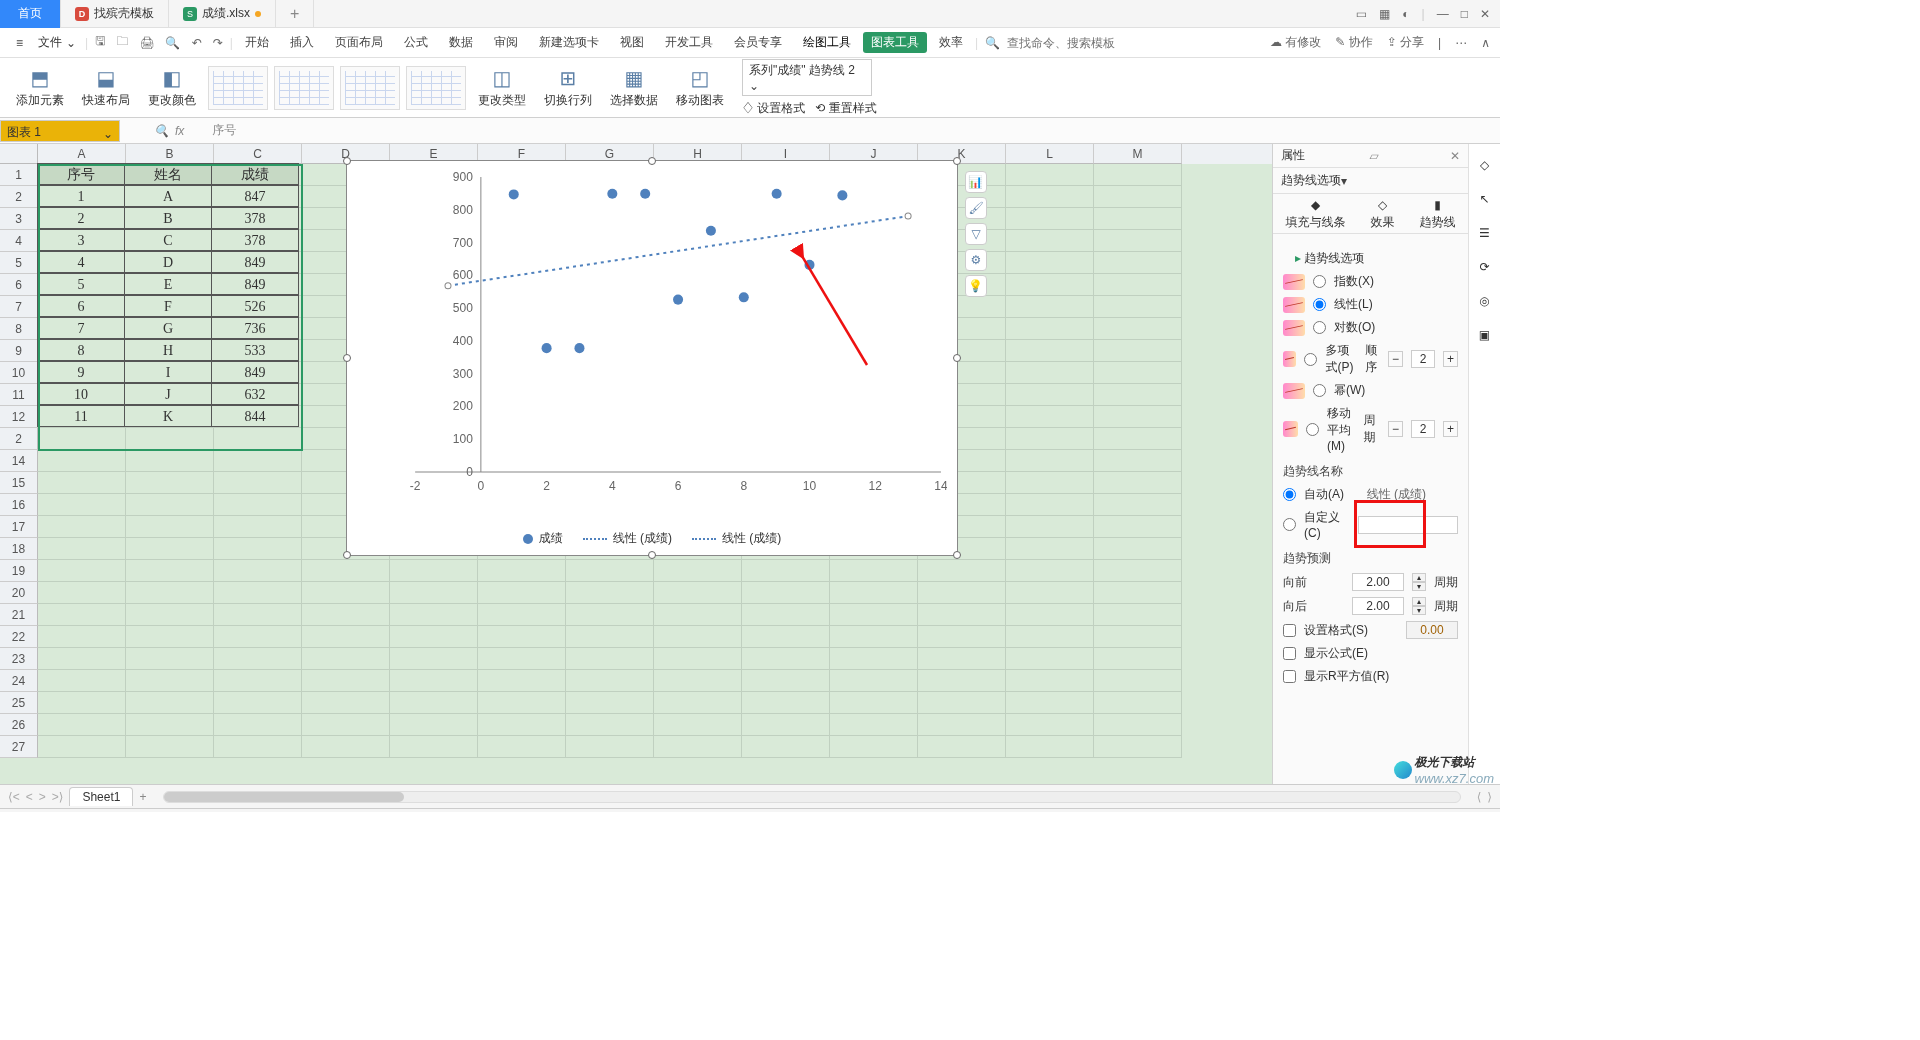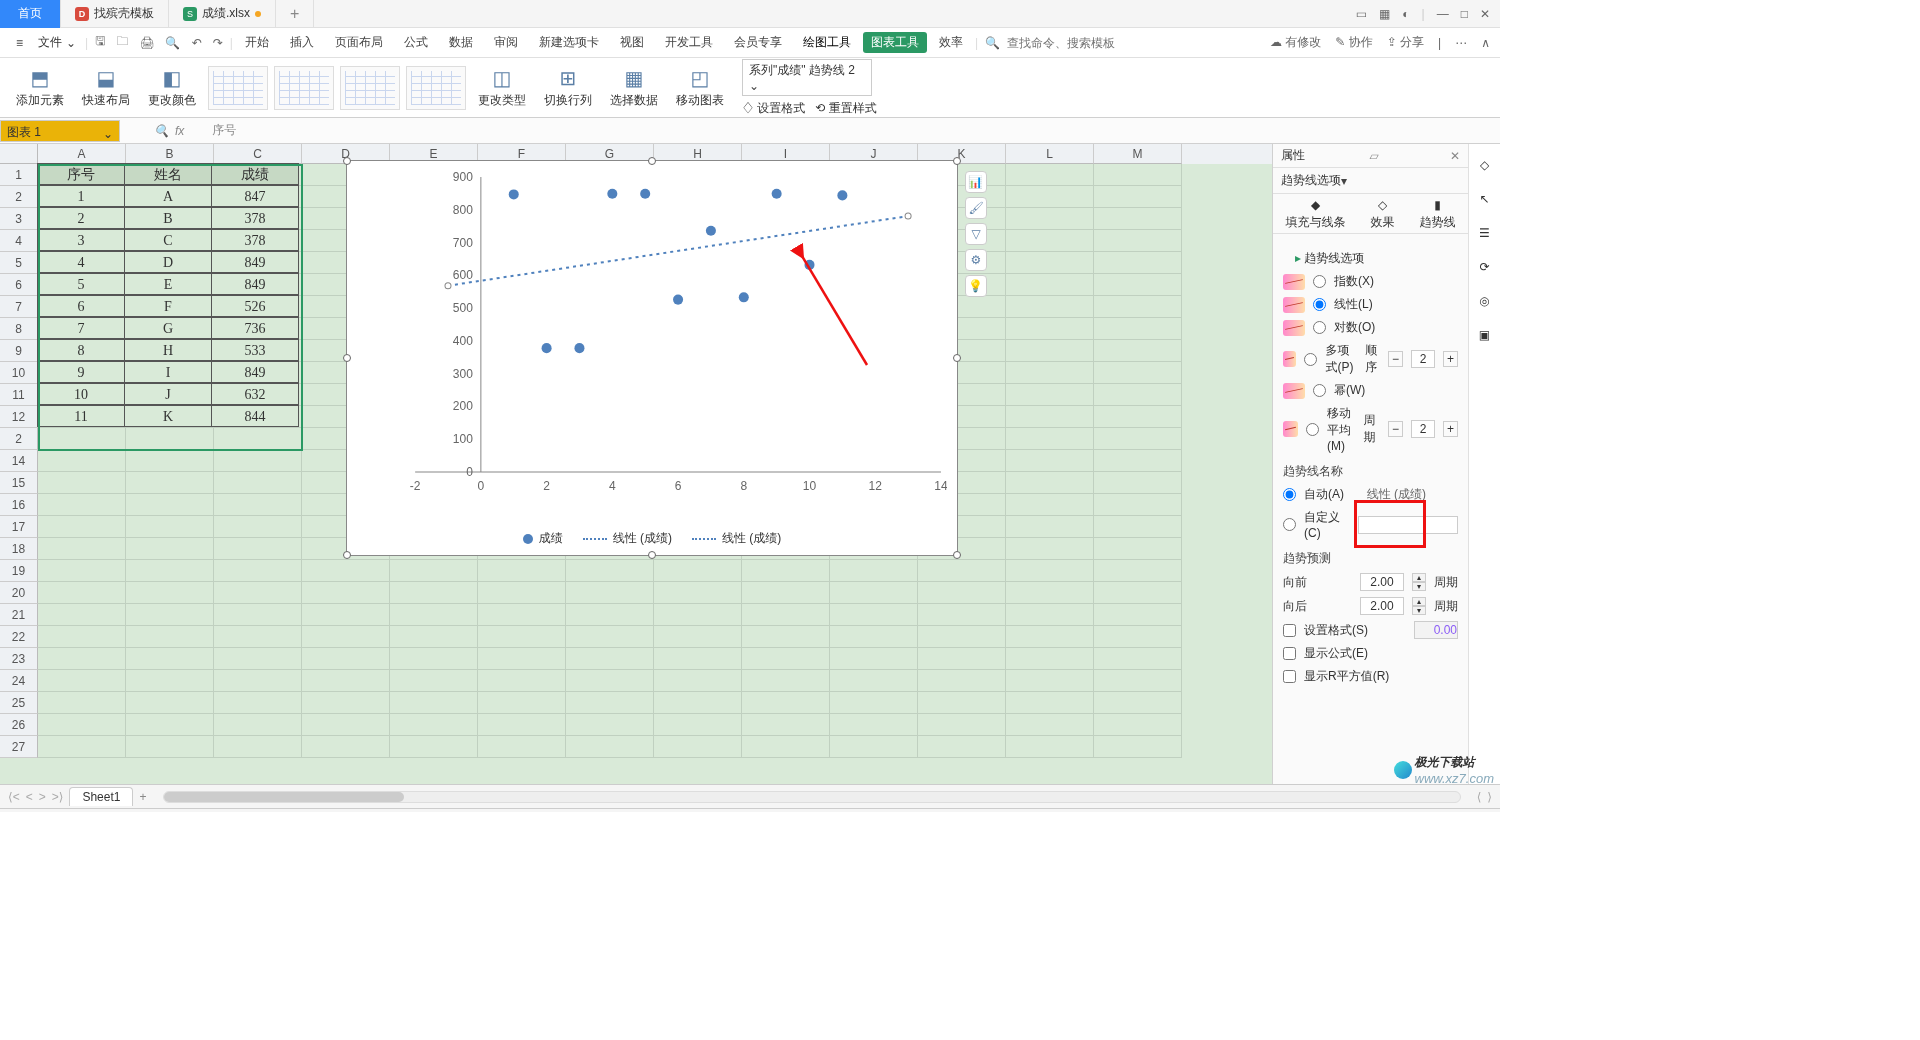--- a/index.html
+++ b/index.html
@@ -75,21 +75,21 @@
 .panel-hd .x{margin-left:auto;color:#888}
 .panel-sub{height:26px;display:flex;align-items:center;padding:0 8px;color:#444;border-bottom:1px solid #e0e0e0}
 .panel-tabs{height:40px;display:flex;align-items:flex-end;justify-content:space-around;border-bottom:1px solid #e0e0e0;padding-bottom:2px}
 .ptab{display:flex;flex-direction:column;align-items:center;gap:2px;font-size:11px;color:#666}
 .ptab.active{color:#2b9964}
 .panel-body{padding:10px;flex:1;overflow:auto}
 .sect{color:#2b9964;margin:6px 12px;font-size:12px}
 .opt{display:flex;align-items:center;gap:8px;margin:6px 0;font-size:12px;color:#444}
 .opt .oicon{width:22px;height:16px;background:linear-gradient(90deg,#f8c 0,#fda 100%);border-radius:3px;position:relative}
 .opt .oicon::after{content:"";position:absolute;left:2px;right:2px;top:7px;border-top:1px solid #c0392b;transform:rotate(-12deg)}
-input.tiny{width:44px;height:18px;border:1px solid #ccc;text-align:center}
+input.tiny{width:52px;height:18px;border:1px solid #ccc;text-align:center}
 .redbox{position:absolute;border:3px solid #e11;pointer-events:none}
 .spin{display:flex;flex-direction:column}
 .spin span{width:14px;height:9px;border:1px solid #ccc;background:#f3f3f3;font-size:8px;line-height:7px;text-align:center}
 
 .sidebar{width:32px;border-left:1px solid #e0e0e0;display:flex;flex-direction:column;align-items:center;gap:16px;padding-top:12px;color:#777}
 .sidebar div{width:18px;height:18px;display:flex;align-items:center;justify-content:center}
 
 .sheet-tabs{height:24px;border-top:1px solid #ccc;display:flex;align-items:center;padding:0 8px;gap:6px;background:#f5f5f5}
 .sheet-tabs .nav{color:#aaa}
 .sheet-tabs .stab{background:#fff;border:1px solid #ccc;border-bottom:none;padding:2px 12px;border-radius:4px 4px 0 0}
@@ -903,21 +903,21 @@
           <div class="spin">
             <span>▴</span>
             <span>▾</span>
           </div>
           <span>周期</span>
         </div>
 
       <div class="opt">
           <input type="checkbox" style="">
           <span>设置格式(S)</span>
-          <input class="tiny" style="margin-left: auto; background: rgb(243, 243, 243); color: #8b5cf6; text-align: right;" disabled="" value="0.00">
+          <input class="tiny" style="margin-left: auto; background: rgb(243, 243, 243); color: #a16207;" disabled="" value="0.00">
         </div>
       <div class="opt">
           <input type="checkbox" style="">
           <span>显示公式(E)</span>
         </div>
       <div class="opt">
           <input type="checkbox" style="">
           <span>显示R平方值(R)</span>
         </div>
     </div>

